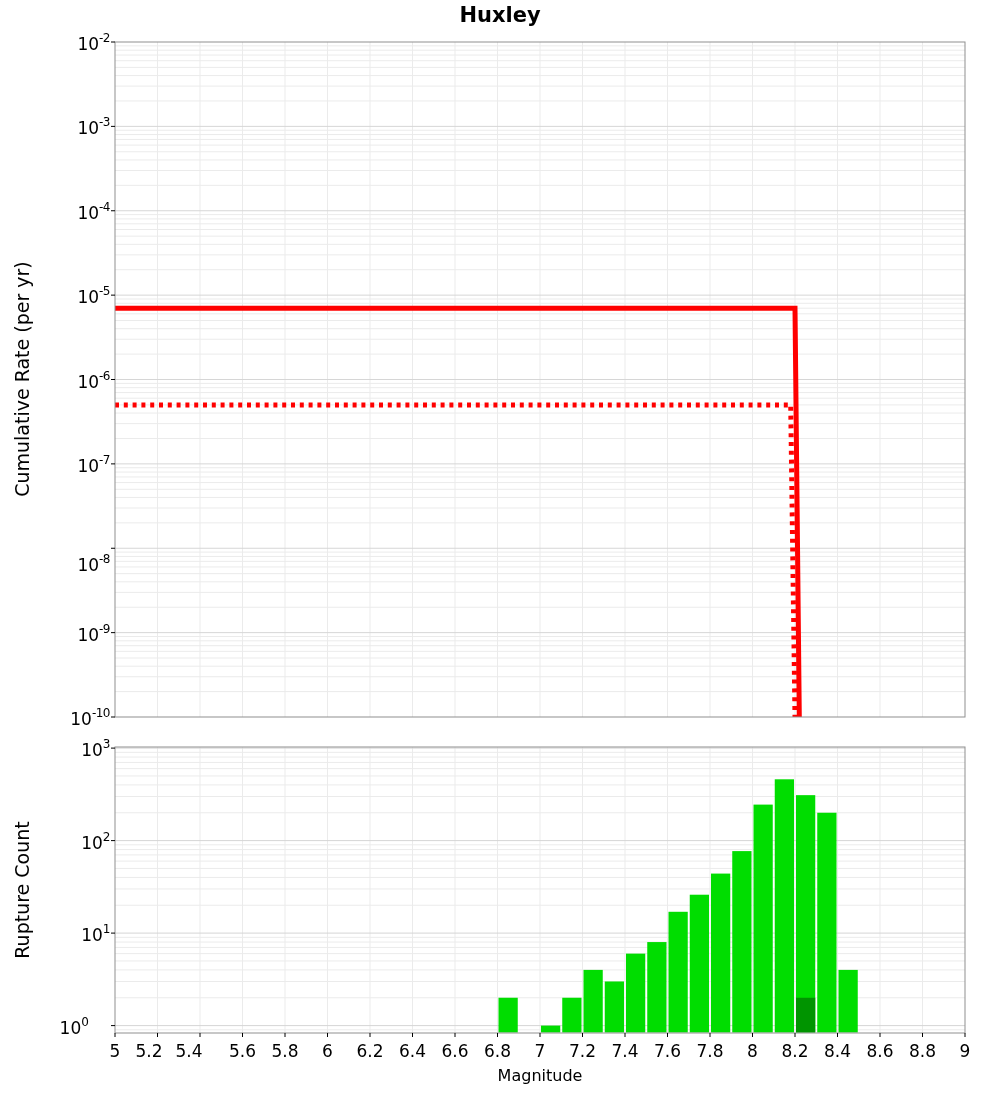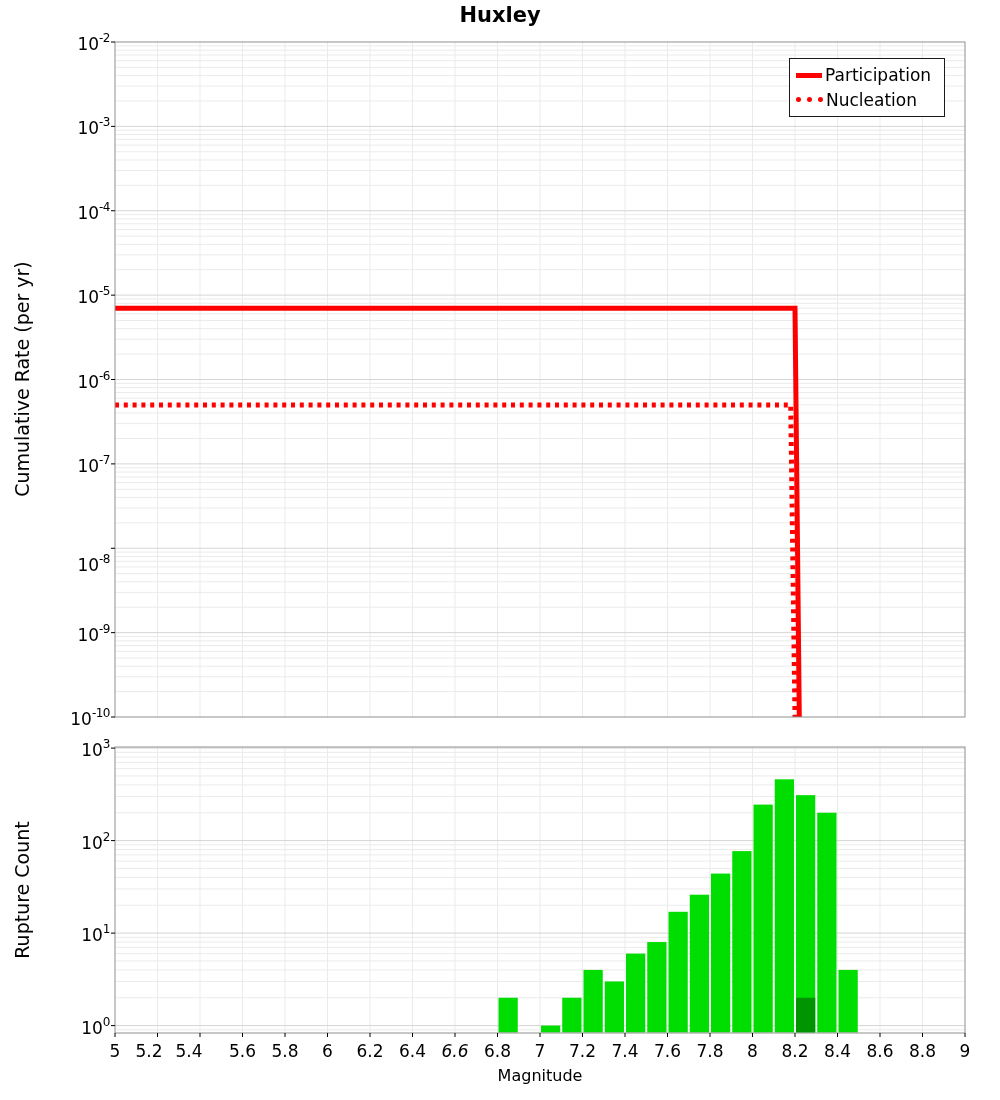--- a/index.html
+++ b/index.html
@@ -222,55 +222,45 @@
       <line x1="111" y1="933.0999999999999" x2="115" y2="933.0999999999999" stroke="#000" stroke-width="1"></line>
       <line x1="111" y1="1025.6" x2="115" y2="1025.6" stroke="#000" stroke-width="1"></line>
     </svg>
 
   <div class="title">Huxley</div>
 
   <div class="axis-title-y" style="left:22px;top:379px;">Cumulative Rate (per yr)</div>
   <div class="axis-title-y" style="left:22px;top:890px;">Rupture Count</div>
   <div class="axis-title-x" style="left:540px;top:1066px;">Magnitude</div>
 
-  <div class="legend" id="legend-top" style="left:789px;top:58px;width:156px;height:59px;">
-    <div class="legend-row">
-      <span class="sw-line" id="sw-participation" style="background: rgb(255, 0, 0);"></span>
-      <span class="txt">Participation</span>
-    </div>
-    <div class="legend-row">
-      <span class="sw-dot" id="sw-nucleation" style="border-top-color: rgb(255, 0, 0);"></span>
-      <span class="txt">Nucleation</span>
-    </div>
-  </div>
 
 
   <div id="tick-labels">
       <div class="ylab" style="left: 38px; top: 29px;"><span>10</span><sup>-2</sup></div>
       <div class="ylab" style="left: 38px; top: 113.375px;"><span>10</span><sup>-3</sup></div>
       <div class="ylab" style="left: 38px; top: 197.75px;"><span>10</span><sup>-4</sup></div>
       <div class="ylab" style="left: 38px; top: 282.125px;"><span>10</span><sup>-5</sup></div>
       <div class="ylab" style="left: 38px; top: 366.5px;"><span>10</span><sup>-6</sup></div>
       <div class="ylab" style="left: 38px; top: 450.875px;"><span>10</span><sup>-7</sup></div>
       <div class="ylab" style="left: 38px; top: 550px;"><span>10</span><sup>-8</sup></div>
       <div class="ylab" style="left: 38px; top: 619.625px;"><span>10</span><sup>-9</sup></div>
       <div class="ylab" style="left: 38px; top: 704px;"><span>10</span><sup>-10</sup></div>
       <div class="ylab" style="left: 38px; top: 735.1px;"><span>10</span><sup>3</sup></div>
       <div class="ylab" style="left: 38px; top: 827.6px;"><span>10</span><sup>2</sup></div>
       <div class="ylab" style="left: 38px; top: 920.1px;"><span>10</span><sup>1</sup></div>
-      <div class="ylab" style="left: 38px; top: 1012.6px;"><span>10</span><sup>0</sup></div>
+      <div class="ylab" style="left: 38px; top: 1012.6px; text-align: center;"><span>10</span><sup>0</sup></div>
       <div class="xlab" style="left: 92px; top: 1041px;">5</div>
       <div class="xlab" style="left: 126px; top: 1041px;">5.2</div>
       <div class="xlab" style="left: 166px; top: 1041px;">5.4</div>
       <div class="xlab" style="left: 219.5px; top: 1041px;">5.6</div>
       <div class="xlab" style="left: 262px; top: 1041px;">5.8</div>
       <div class="xlab" style="left: 304.5px; top: 1041px;">6</div>
       <div class="xlab" style="left: 347px; top: 1041px;">6.2</div>
       <div class="xlab" style="left: 389.5px; top: 1041px;">6.4</div>
-      <div class="xlab" style="left: 432px; top: 1041px; font-style: italic;">6.6</div>
+      <div class="xlab" style="left: 432px; top: 1041px;">6.6</div>
       <div class="xlab" style="left: 474.5px; top: 1041px;">6.8</div>
       <div class="xlab" style="left: 517px; top: 1041px;">7</div>
       <div class="xlab" style="left: 559.5px; top: 1041px;">7.2</div>
       <div class="xlab" style="left: 602px; top: 1041px;">7.4</div>
       <div class="xlab" style="left: 644.5px; top: 1041px;">7.6</div>
       <div class="xlab" style="left: 687px; top: 1041px;">7.8</div>
       <div class="xlab" style="left: 729.5px; top: 1041px;">8</div>
       <div class="xlab" style="left: 772px; top: 1041px;">8.2</div>
       <div class="xlab" style="left: 814.5px; top: 1041px;">8.4</div>
       <div class="xlab" style="left: 857px; top: 1041px;">8.6</div>

